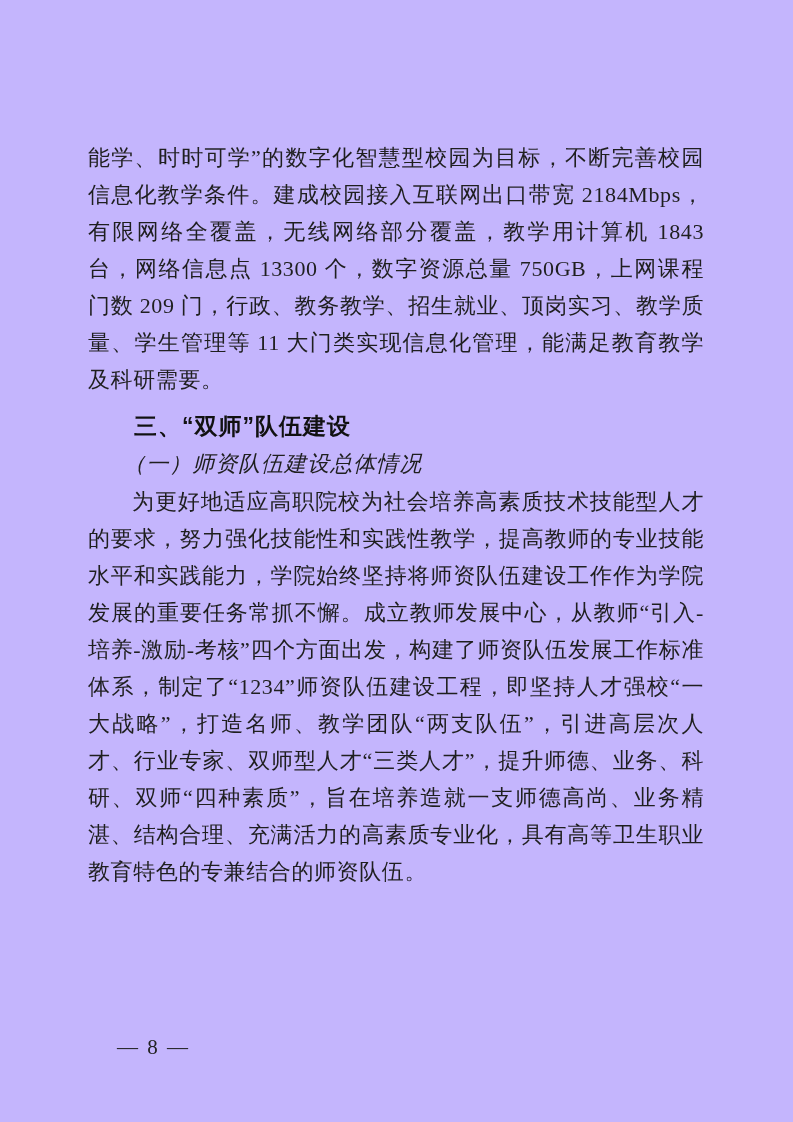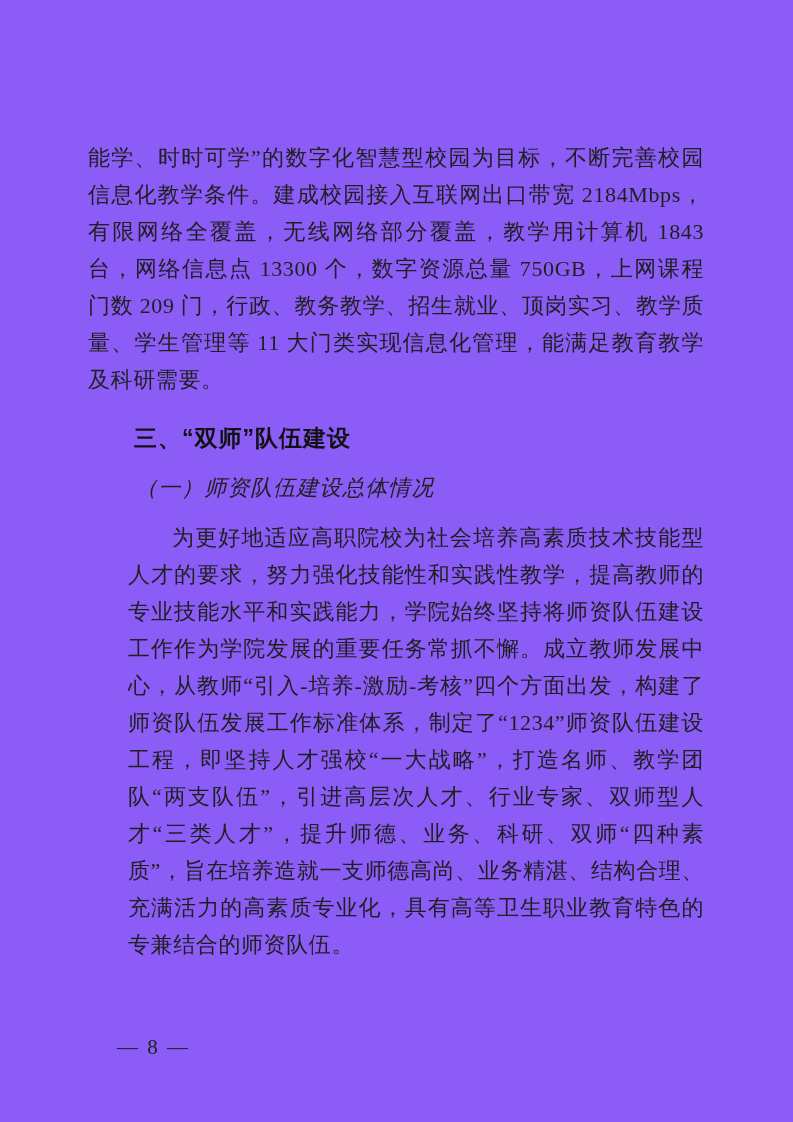--- a/index.html
+++ b/index.html
@@ -4,21 +4,21 @@
 <style>
   html, body {
     margin: 0;
     padding: 0;
     background: #ffffff;
   }
   .page {
     position: relative;
     width: 793px;
     height: 1122px;
-    background: #8b5cf6;
+    background: #c4b5fd;
     overflow: hidden;
     font-family: "Liberation Serif", "DejaVu Serif", serif;
     color: #1f1f1f;
   }
   .content {
     position: absolute;
     left: 88px;
     top: 139px;
     width: 616px;
   }
@@ -26,34 +26,33 @@
     margin: 0;
     font-size: 22px;
     line-height: 37px;
     letter-spacing: 0.6px;
     text-align: justify;
     text-justify: inter-ideograph;
     word-break: break-all;
   }
   .para.indent {
     text-indent: 2em;
-    margin-left: 40px;
   }
   .section-heading {
-    margin: 21px 0 0 0;
+    margin: 9px 0 0 0;
     font-family: "Liberation Sans", "DejaVu Sans", sans-serif;
     font-weight: bold;
     font-size: 23px;
     line-height: 38px;
     letter-spacing: 1px;
     text-indent: 2em;
     color: #111111;
   }
   .subsection-heading {
-    margin: 12px;
+    margin: 0;
     font-size: 22px;
     line-height: 38px;
     letter-spacing: 1px;
     text-indent: 1.6em;
     font-style: italic;
     font-weight: normal;
     color: #1f1f1f;
   }
   .page-footer {
     position: absolute;

